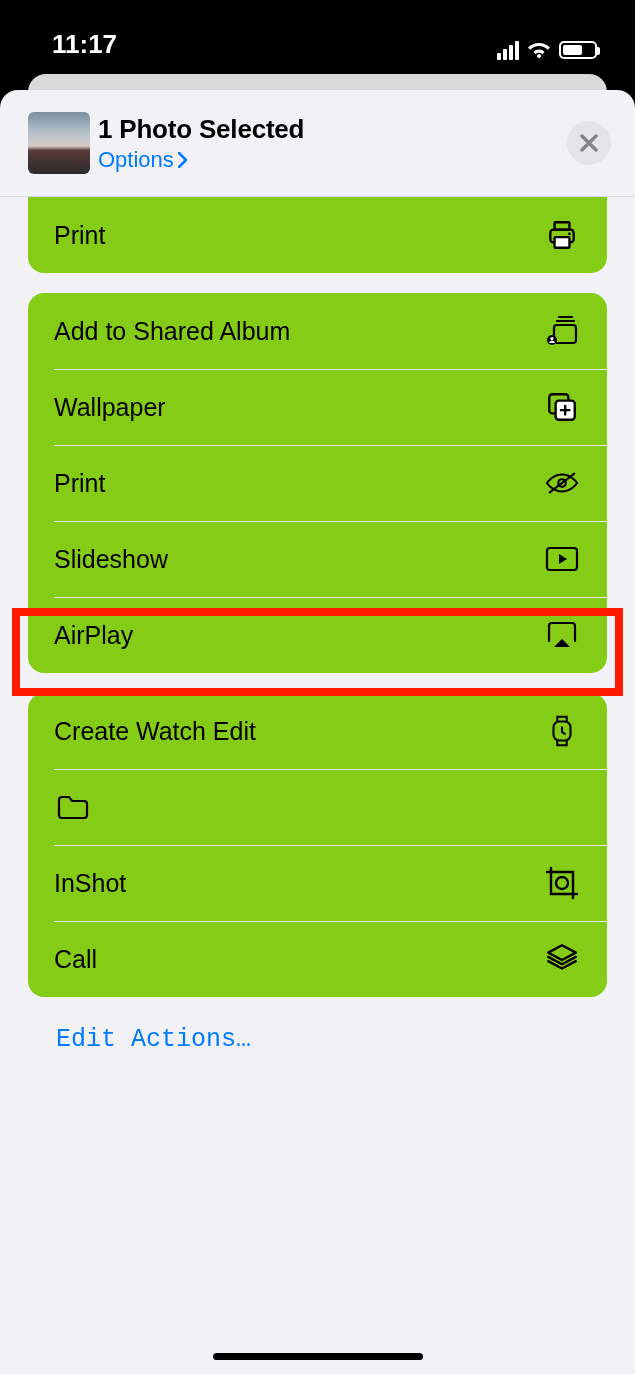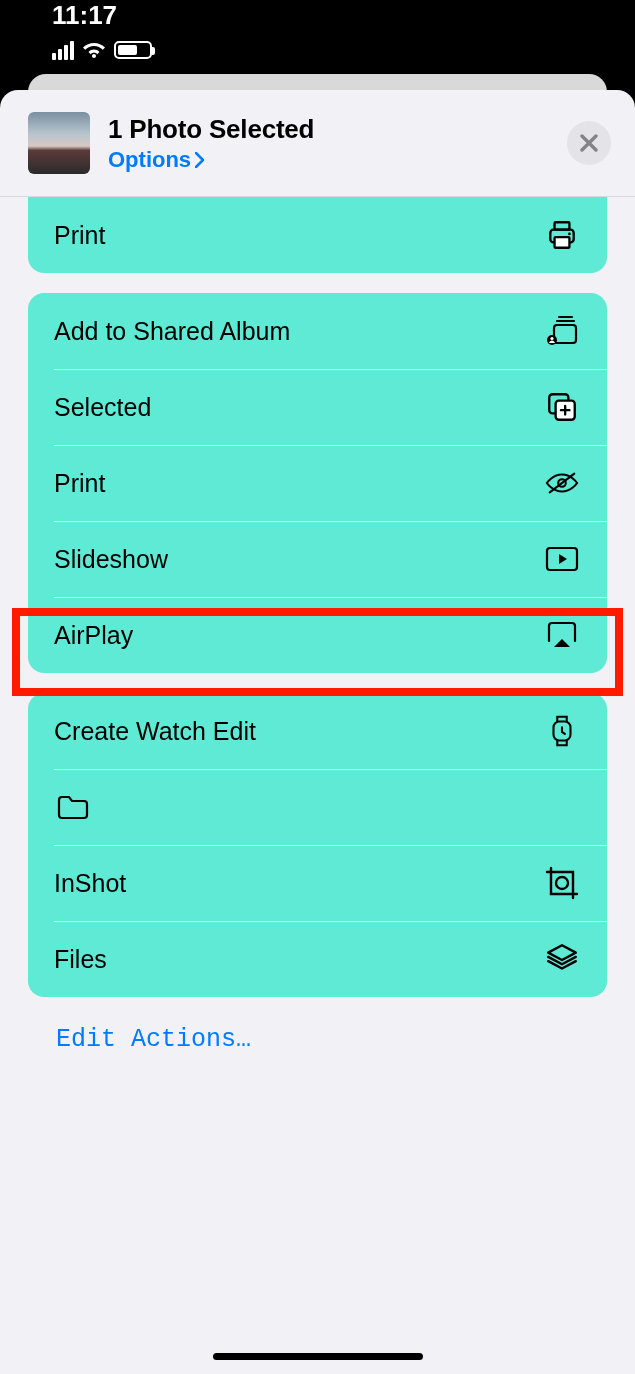--- a/index.html
+++ b/index.html
@@ -10,24 +10,24 @@
       background: #000;
       overflow: hidden;
       -webkit-font-smoothing: antialiased;
     }
     .status-bar {
       height: 74px;
       background: #000;
       color: #fff;
       display: flex;
       justify-content: space-between;
+      align-items: flex-end;
       padding: 0 38px 14px 52px;
       font-size: 26px;
       font-weight: 600;
-      flex-direction: column;
     }
     .status-right { display: flex; align-items: center; gap: 8px; }
     .sig-bars { display: flex; align-items: flex-end; gap: 2px; }
     .sig-bars span { width: 4px; background: #fff; border-radius: 1px; }
     .sig-bars span:nth-child(1){height:7px}.sig-bars span:nth-child(2){height:11px}
     .sig-bars span:nth-child(3){height:15px}.sig-bars span:nth-child(4){height:19px}
     .battery {
       width: 38px; height: 18px;
       border: 2px solid #fff; border-radius: 5px;
       position: relative; display:flex; align-items:center;
@@ -50,45 +50,45 @@
       top: 90px; left: 0; right: 0; bottom: 0;
       background: #f2f2f6;
       border-radius: 18px 18px 0 0;
       overflow: hidden;
     }
 
     .sheet-header {
       display: flex;
       align-items: center;
       padding: 22px 24px 22px 28px;
-      gap: 18px;
+      gap: 8px;
       border-bottom: 1px solid #d8d8dc;
     }
     .thumb {
       width: 62px; height: 62px; border-radius: 6px;
       background: linear-gradient(180deg,#7a8fa0 0%,#b7c4cd 35%,#d8c9c2 55%,#5b3a3a 62%,#2b2b2b 100%);
     }
     .sheet-title-block { flex: 1; }
     .sheet-title { font-size: 26px; font-weight: 600; color:#000; letter-spacing:-.2px; }
     .options-link {
-      color: #007aff; font-size: 22px; font-weight: 700;
+      color: #007aff; font-size: 22px; font-weight: 400;
       display: inline-flex; align-items: center; gap: 4px;
       margin-top: 2px;
     }
     .close-btn {
       width: 44px; height: 44px; border-radius: 50%;
       background: #e4e4e8; display: flex; align-items: center; justify-content: center;
       color: #838388;
     }
 
     .list-area {
       padding: 0 28px;
     }
     .group {
-      background: #5eead4;
+      background: #84cc16;
       border-radius: 16px;
       margin-top: 20px;
       overflow: visible;
     }
     .group:first-child { margin-top: 0; border-radius: 0 0 16px 16px; }
     .row {
       display: flex;
       align-items: center;
       justify-content: space-between;
       padding: 0 26px;
@@ -189,21 +189,21 @@
           <svg viewBox="0 0 34 30" fill="none" stroke="#000" stroke-width="2.2">
               <rect x="9" y="9" width="22" height="18" rx="3"></rect>
               <path d="M12 5h17M14 1h13" stroke-linecap="round"></path>
               <circle cx="7" cy="24" r="5" fill="#000" stroke="none"></circle>
               <circle cx="7" cy="22.5" r="1.6" fill="#fff" stroke="none"></circle>
               <path d="M4 27c.8-1.6 2-2.4 3-2.4s2.2.8 3 2.4" fill="#fff" stroke="none"></path>
             </svg>
         </span>
       </div>
       <div class="row">
-        <span class="row-label">Selected</span>
+        <span class="row-label">Wallpaper</span>
         <span class="row-icon">
           <svg viewBox="0 0 32 32" fill="none" stroke="#000" stroke-width="2.2">
               <rect x="4" y="4" width="18" height="18" rx="3"></rect>
               <rect x="10" y="10" width="18" height="18" rx="3" fill="#fff"></rect>
               <path d="M19 15v8M15 19h8" stroke-linecap="round"></path>
             </svg>
         </span>
       </div>
       <div class="row">
         <span class="row-label">Print</span>
@@ -256,21 +256,21 @@
       <div class="row">
         <span class="row-label">InShot</span>
         <span class="row-icon">
           <svg viewBox="0 0 34 34" fill="none" stroke="#000" stroke-width="2.4">
               <path d="M6 2v26h26M2 6h26v26" stroke-linecap="round"></path>
               <circle cx="17" cy="17" r="6"></circle>
             </svg>
         </span>
       </div>
       <div class="row">
-        <span class="row-label">Files</span>
+        <span class="row-label">Call</span>
         <span class="row-icon">
           <svg viewBox="0 0 32 32" fill="none" stroke="#000" stroke-width="2.2" stroke-linejoin="round">
               <path d="M16 3l13 7-13 7L3 10l13-7z"></path>
               <path d="M3 18l13 7 13-7M3 14l13 7 13-7" stroke-linecap="round"></path>
             </svg>
         </span>
       </div>
     </div>
 
     <div class="edit-actions">Edit Actions…</div>

